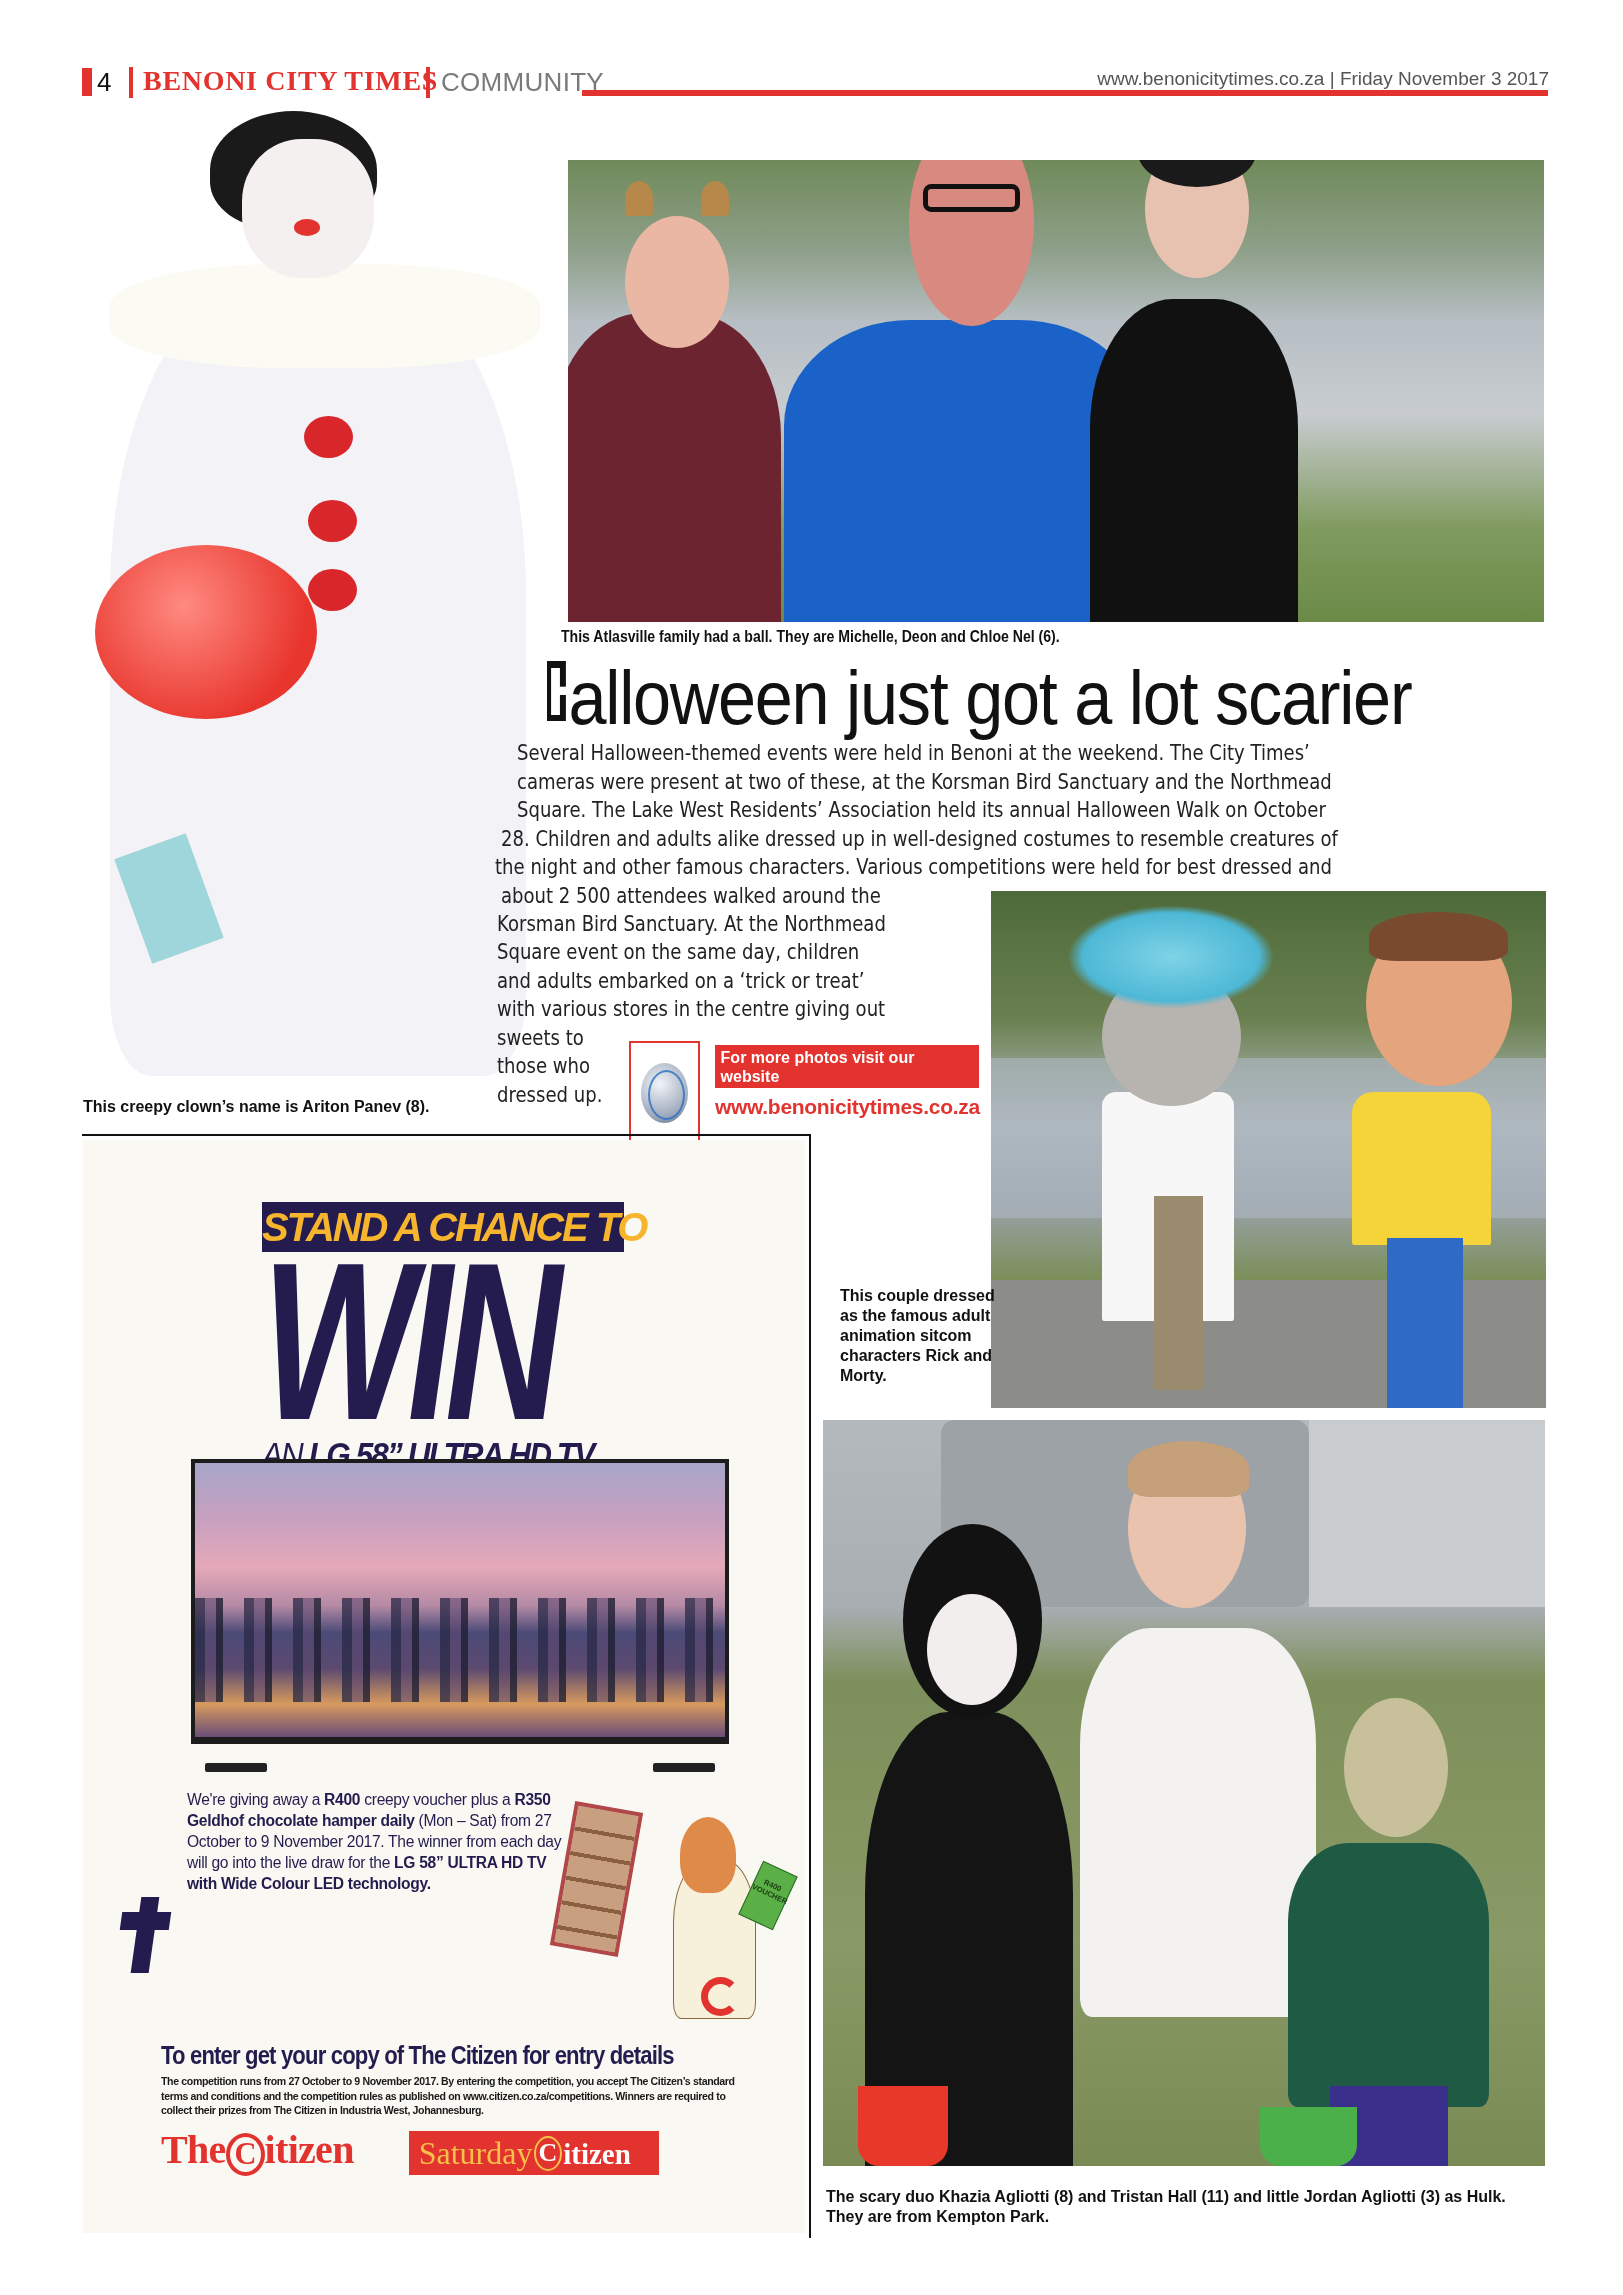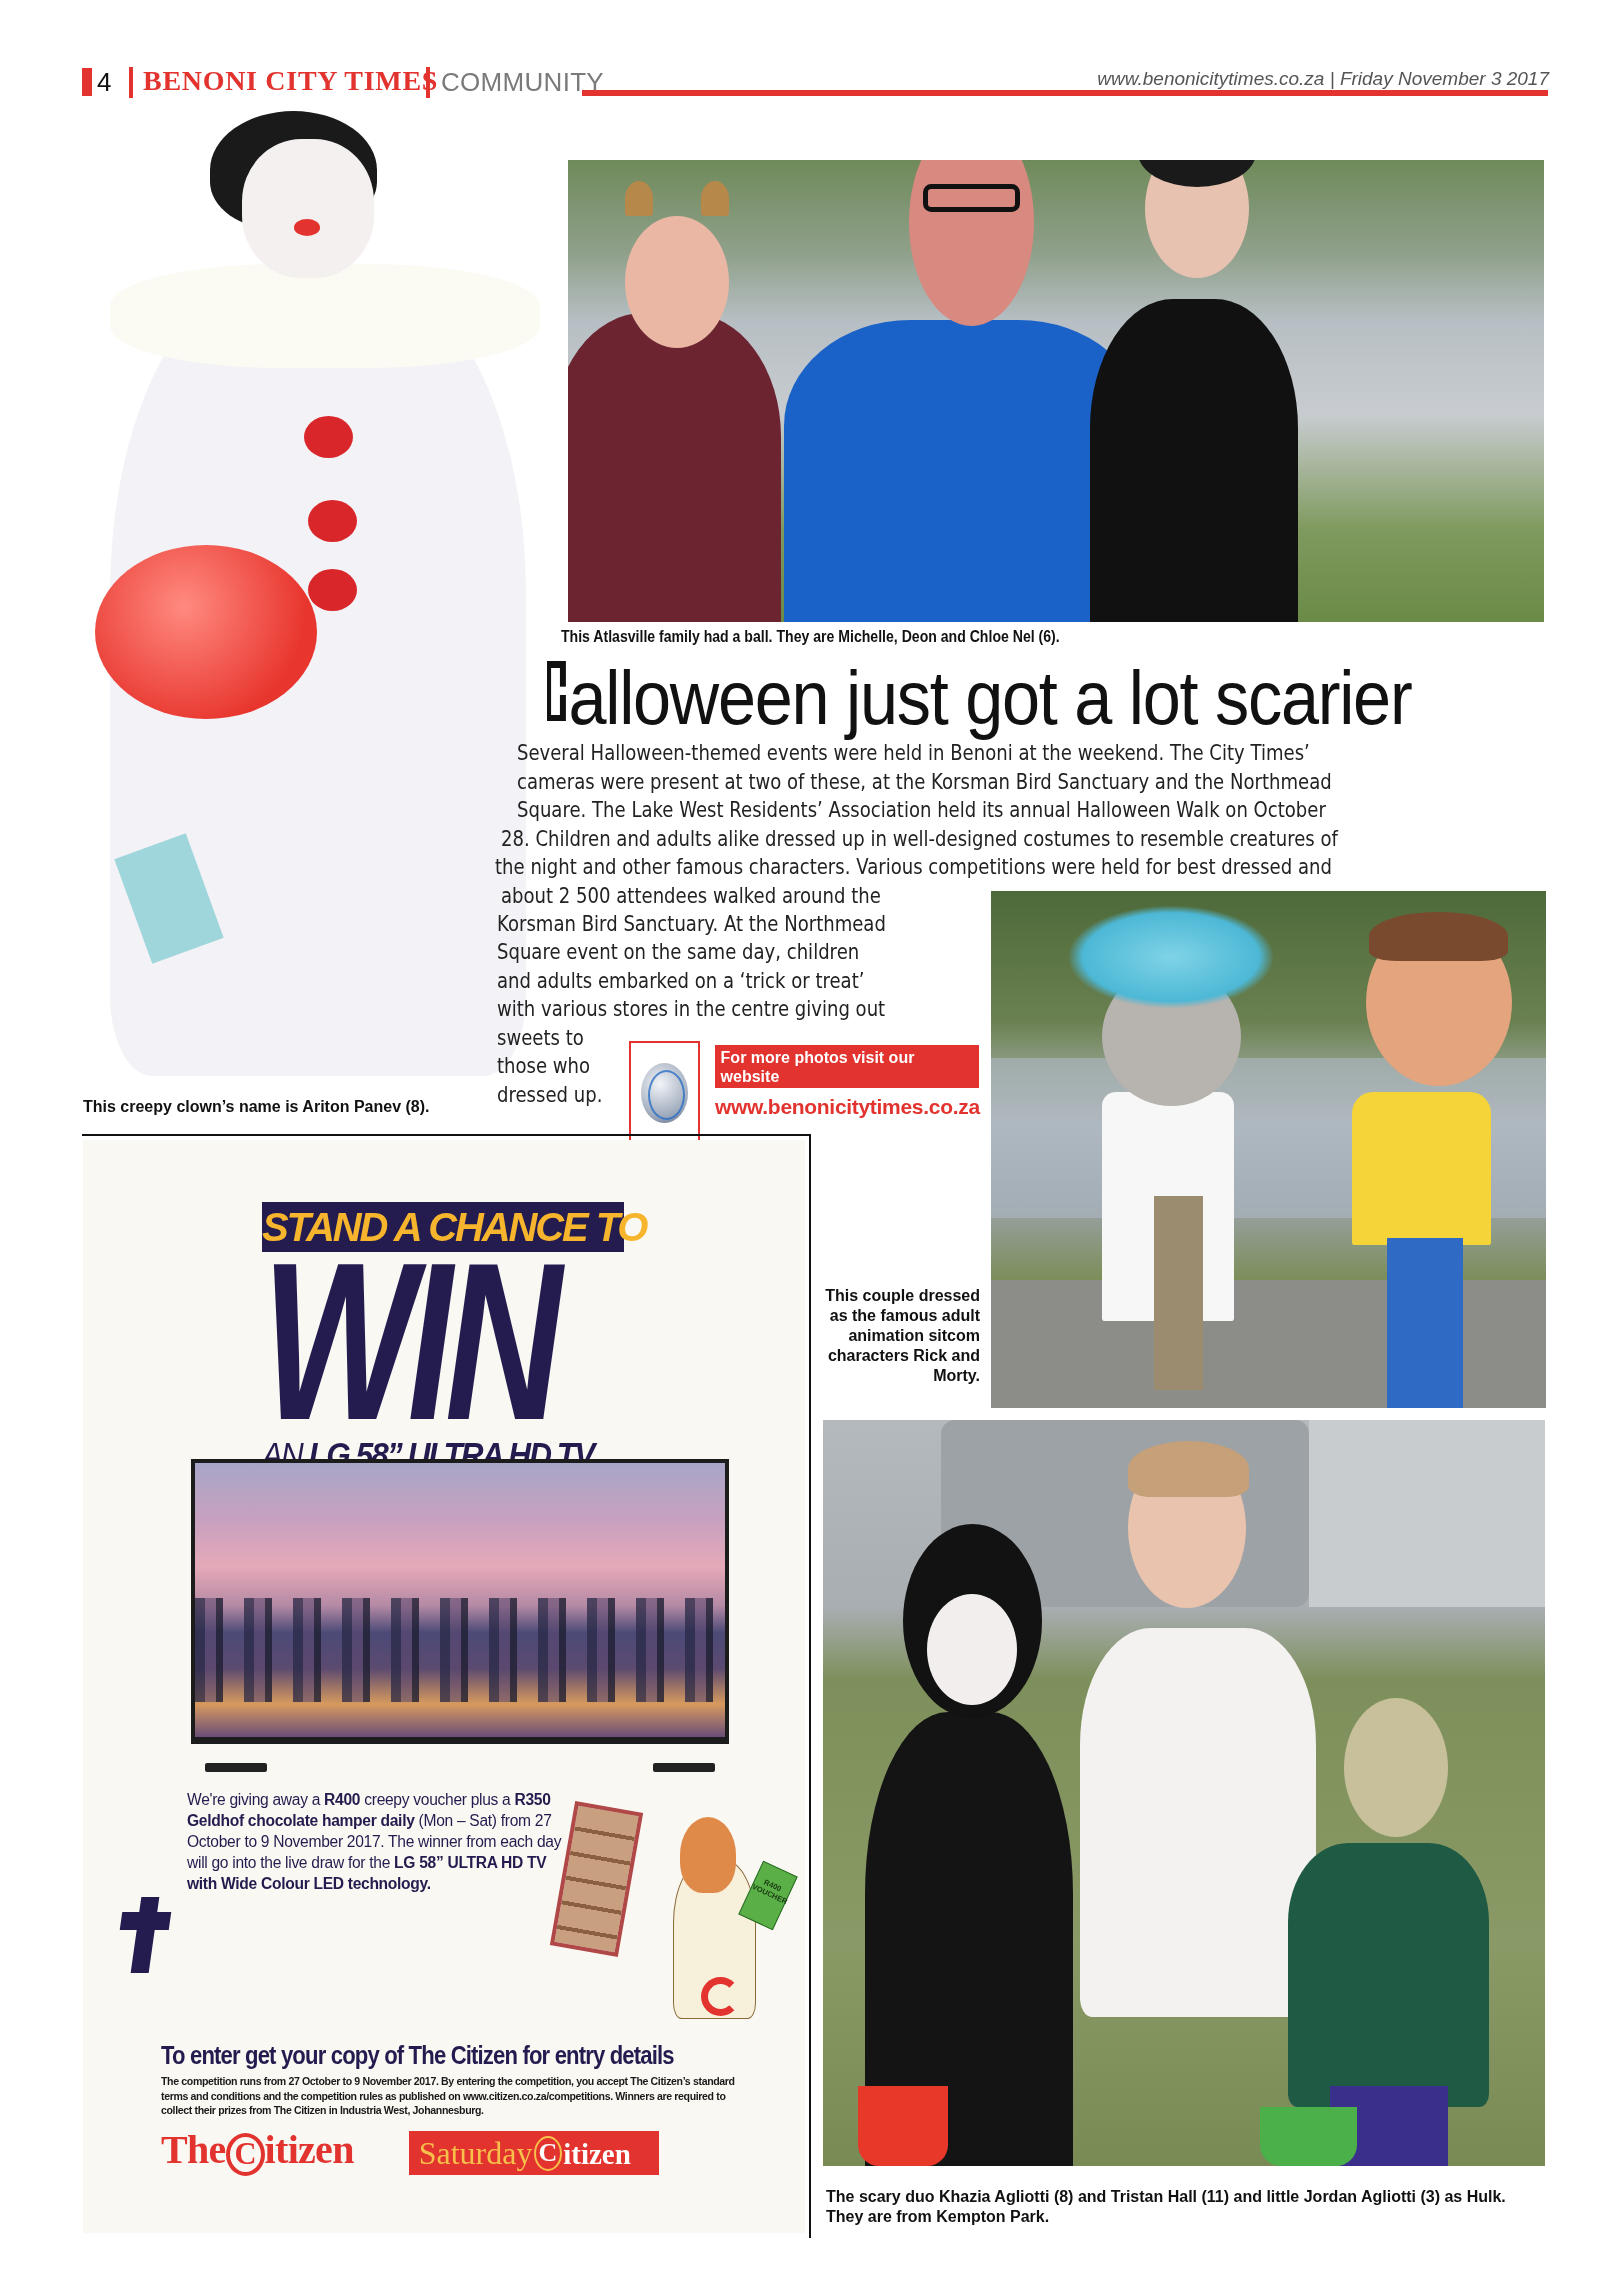--- a/index.html
+++ b/index.html
@@ -6,21 +6,21 @@
   html, body { width: 1624px; height: 2295px; background: #ffffff; overflow: hidden; }
   body { position: relative; font-family: "Liberation Sans", sans-serif; color: #111; }
 
   
   .hdr-bar { position: absolute; left: 82px; top: 68px; width: 9.7px; height: 28px; background: #e2332f; }
   .hdr-page { position: absolute; left: 97px; top: 67px; font-family: "Liberation Sans", sans-serif; font-size: 26px; color: #111; letter-spacing: -0.7px; }
   .hdr-sep { position: absolute; top: 67px; width: 4.2px; height: 30.5px; background: #e2332f; }
   .hdr-brand { position: absolute; left: 143px; top: 65px; font-family: "Liberation Serif", serif; font-weight: bold; font-size: 28px; color: #e2332f; letter-spacing: 0.7px; }
   .hdr-section { position: absolute; left: 441px; top: 67px; font-family: "Liberation Sans", sans-serif; font-size: 26px; color: #7a7a7a; letter-spacing: 0.3px; }
   .hdr-rule { position: absolute; left: 582px; top: 90px; width: 966px; height: 5.6px; background: #e2332f; }
-  .hdr-right { position: absolute; right: 75px; top: 68px; font-family: "Liberation Sans", sans-serif; font-size: 19px; color: #555; font-style: italic; }
+  .hdr-right { position: absolute; right: 75px; top: 68px; font-family: "Liberation Sans", sans-serif; font-size: 19px; color: #555; }
 
   
   .photo { position: absolute; overflow: hidden; }
   .photo-clown { left: 82px; top: 111px; width: 486px; height: 965px; background: #fff; }
   .photo-family { left: 451px; top: 160px; width: 1093px; height: 462px;
     background: linear-gradient(180deg, #6f8a5a 0%, #8fa08a 20%, #b7bfc4 35%, #c8ccd0 55%, #7f9a5e 80%, #6b8a47 100%); }
   .photo-rick { left: 991px; top: 891px; width: 555px; height: 517px;
     background: linear-gradient(180deg, #4e6a3a 0%, #6a8050 25%, #bcc3c9 45%, #9aa3aa 60%, #7c8e5a 75%, #8c8c86 100%); }
   .photo-kids { left: 823px; top: 1420px; width: 722px; height: 746px;
     background: linear-gradient(180deg, #b4b9bd 0%, #a9aeb3 25%, #7d8f5a 35%, #8a9a66 70%, #7a8a55 100%); }
@@ -36,21 +36,21 @@
   .cloth { position: absolute; left: 49px; top: 732px; width: 76px; height: 111px; transform: rotate(-20deg); background: #9fd6dc; }
 
   
   .fig { position: absolute; }
   .head { border-radius: 50%; }
 
   
   .caption { position: absolute; font-family: "Liberation Sans", sans-serif; font-weight: bold; font-size: 16px; color: #111; line-height: 20px; }
   .cap-family { left: 561px; top: 627px; transform: scaleX(0.88); transform-origin: left; }
   .cap-clown { left: 83px; top: 1097px; font-size: 16px; }
-  .cap-rick { left: 813px; top: 1286px; width: 167px; text-align: right; }
+  .cap-rick { left: 840px; top: 1286px; width: 167px; }
   .cap-kids { left: 826px; top: 2187px; width: 708px; transform-origin: left; }
 
   .headline { position: absolute; left: 547px; top: 656px; font-family: "Liberation Sans", sans-serif; font-size: 76px; line-height: 83px; color: #111; letter-spacing: -1.4px; transform: scaleX(0.9); transform-origin: left; white-space: nowrap; }
   .headline .dropcap { display: inline-block; background: #111; color: #fff; width: 21px; height: 60px; vertical-align: 2.8px; margin-right: 2.8px; overflow: hidden; font-weight: bold; font-size: 68px; line-height: 60px; }
 
   .body { position: absolute; font-family: "DejaVu Sans", sans-serif; font-size: 21.5px; line-height: 28.5px; color: #222; white-space: nowrap; transform: scaleX(0.84); transform-origin: left; }
 
   .web-icon-box { position: absolute; left: 629px; top: 1041px; width: 71px; height: 103px; border: 2.8px solid #e2332f; display: flex; align-items: center; justify-content: center; background: #fff; }
   .globe { width: 47px; height: 60px; border-radius: 50%; background: radial-gradient(circle at 40% 35%, #f2f4f8, #9aa6b8 70%, #52627c); position: relative; }
   .globe::before { content: ""; position: absolute; left: 7px; top: 7px; width: 33px; height: 46px; border: 2.1px solid #2b6fc4; border-radius: 50%; opacity: 0.8; }

